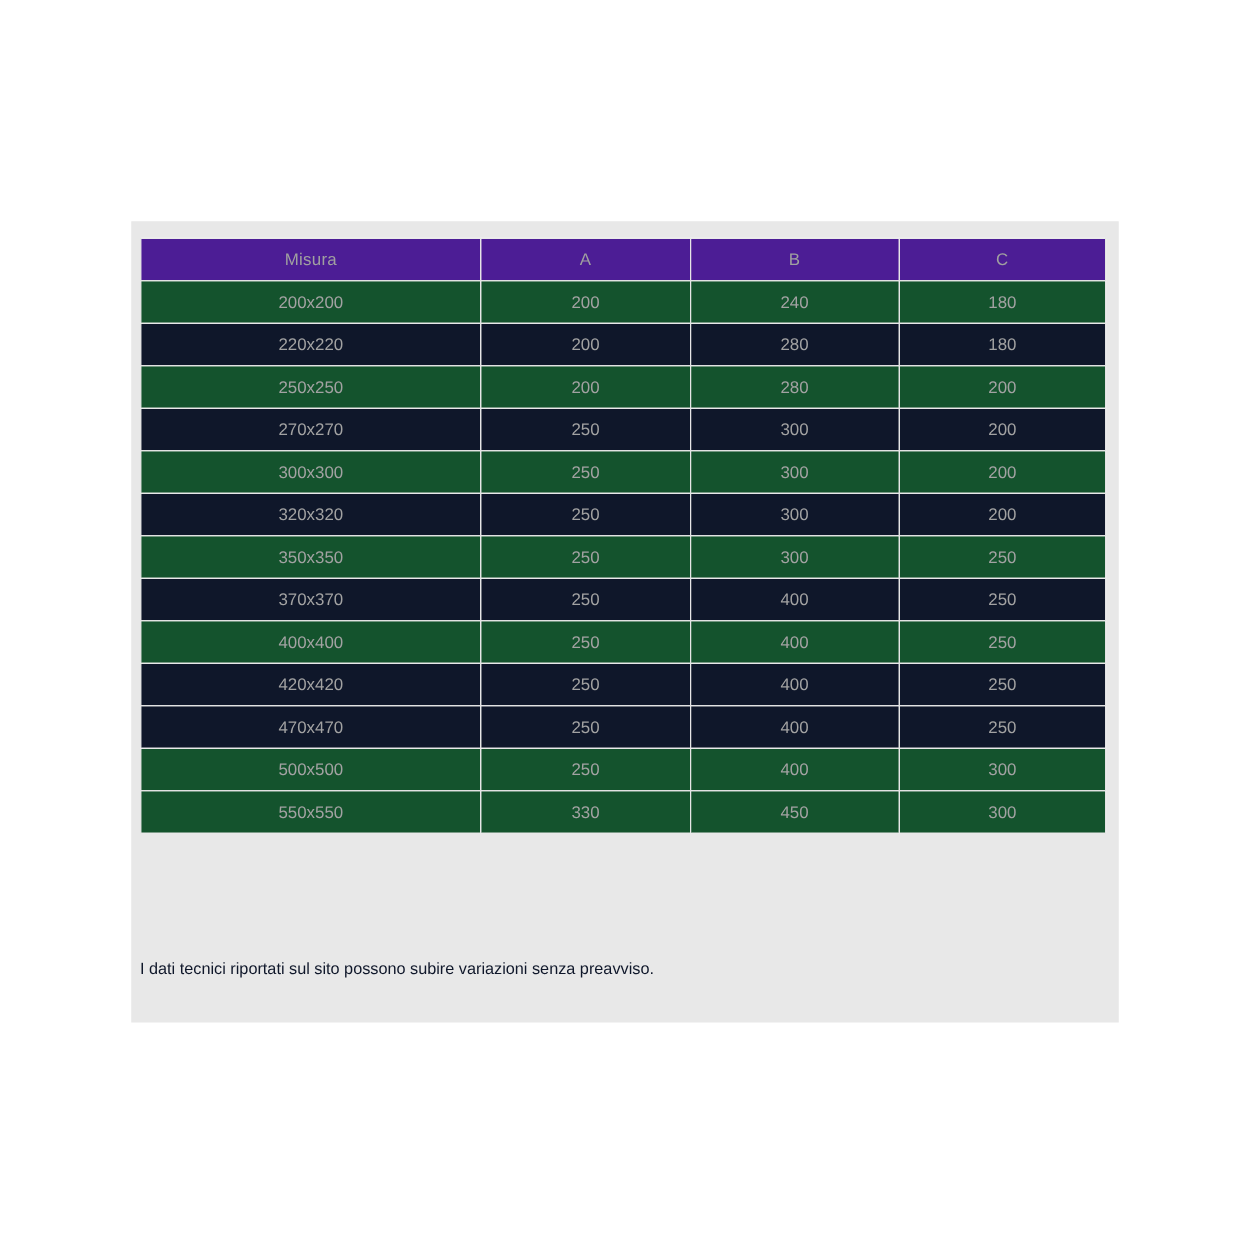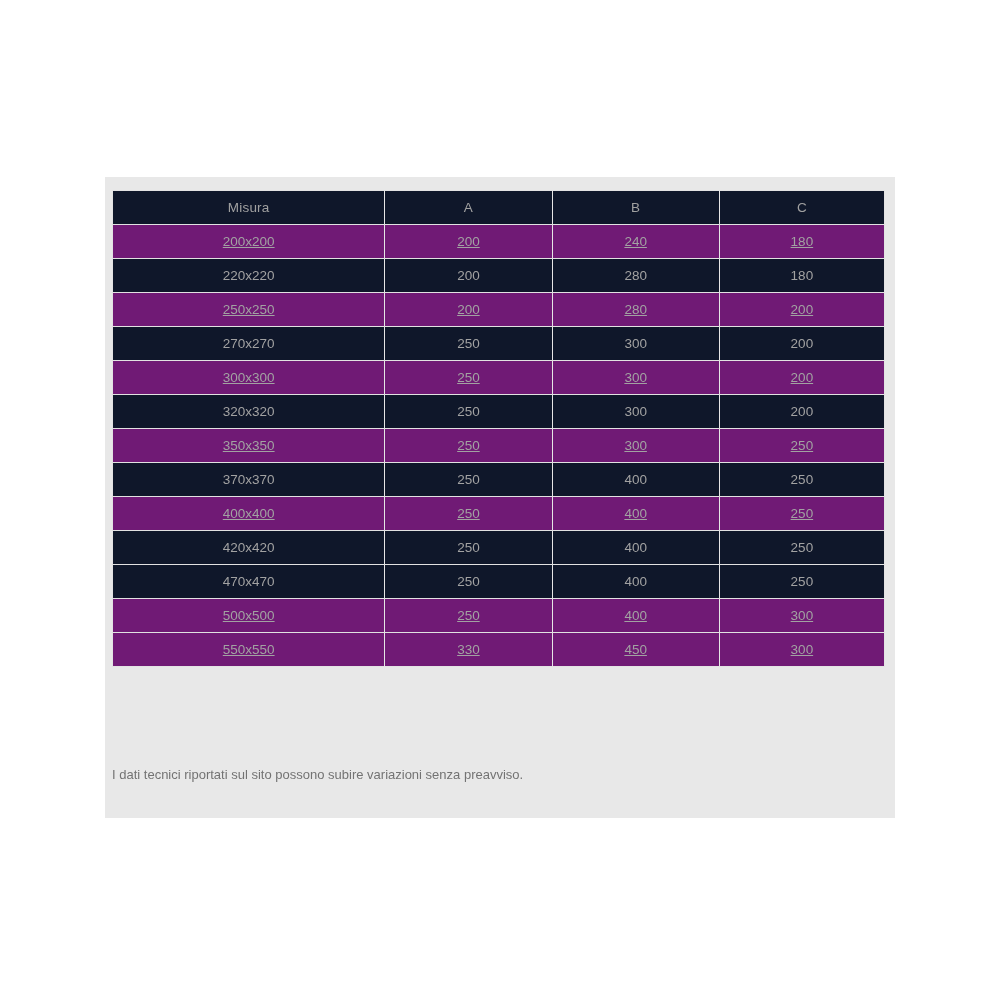--- a/index.html
+++ b/index.html
@@ -69,43 +69,42 @@
     overflow: hidden;
     text-overflow: ellipsis;
   }
 
   table.spec th:last-child,
   table.spec td:last-child {
     border-right: none;
   }
 
   table.spec thead th {
-    background: #0f172a;
+    background: #4c1d95;
     color: #a0a0a0;
     letter-spacing: 0.2px;
   }
 
   table.spec tbody tr.odd td {
-    background: #701a75;
-    text-decoration: underline;
+    background: #14532d;
   }
   table.spec tbody tr.even td {
     background: #0f172a;
   }
   table.spec tbody tr:last-child td {
     border-bottom: none;
   }
 
   .note {
     position: absolute;
     left: 7px;
     top: 589px;
     width: 760px;
     font-size: 13px;
-    color: #737373;
+    color: #0f172a;
     line-height: 18px;
     text-align: left;
   }
 </style>
 </head>
 <body>
 
 <div class="page">
 
   <div class="panel">

